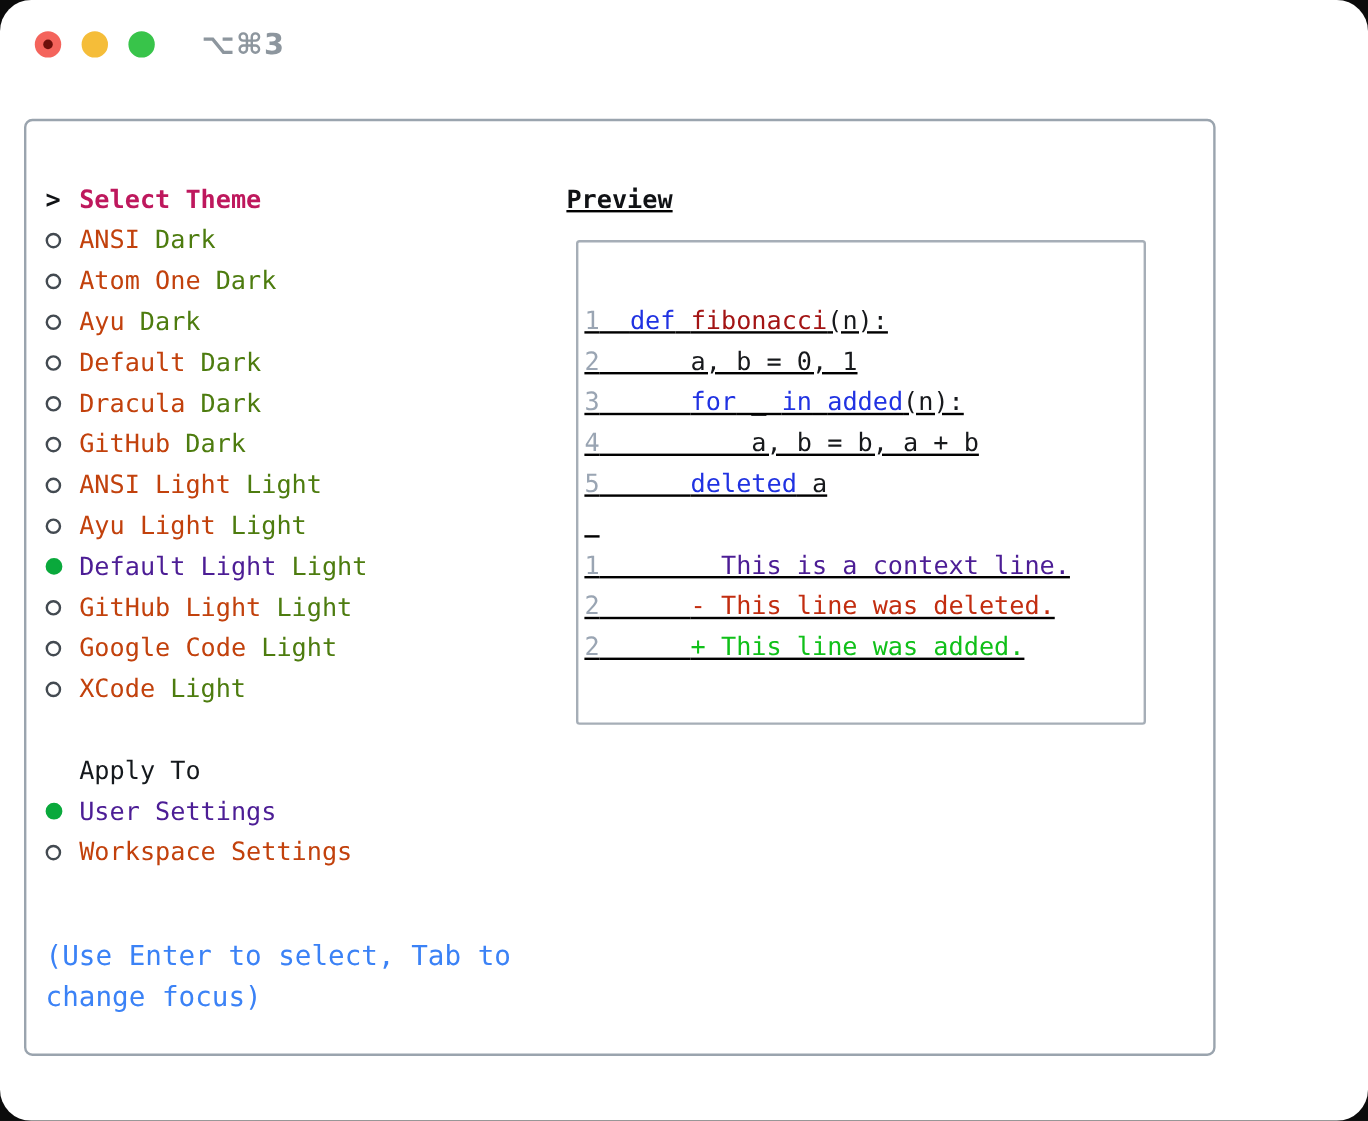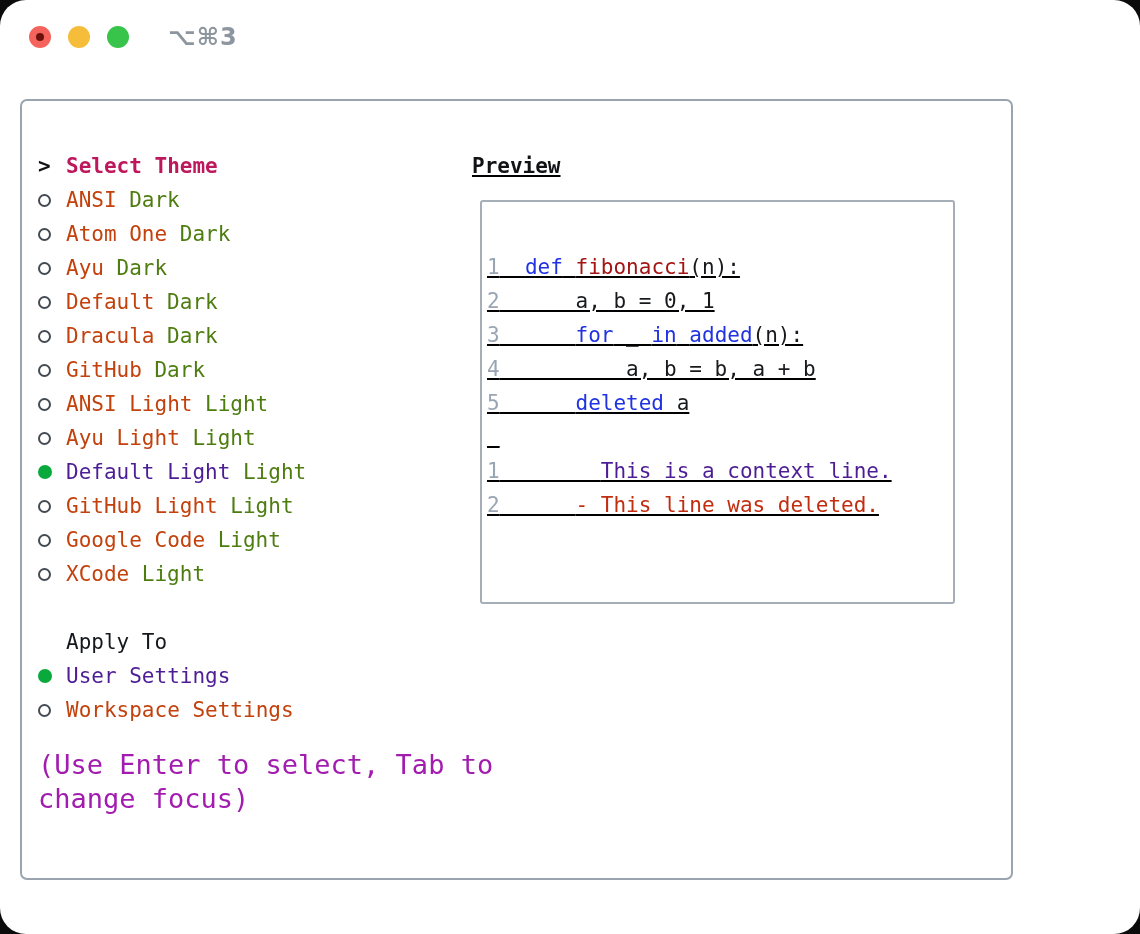--- a/index.html
+++ b/index.html
@@ -30,21 +30,21 @@
   .slot{width:28px;flex:none;display:flex;align-items:center;}
   .prefix{font-weight:bold;color:#101215;}
   .hdr{font-weight:bold;color:#be185d;}
   .circle{width:13px;height:13px;border:2px solid #434a51;border-radius:50%;box-sizing:border-box;}
   .circle.filled{background:#0aa93c;border-color:#0aa93c;width:14px;height:14px;}
   .opt-name{color:#c2410c;}
   .row.selected .opt-name{color:#4c1d95;}
   .opt-tag{color:#4d7c0f;margin-left:12.6px;}
   .spacer{height:34px;}
   .sub-hdr{color:#14181c;}
-  .help{color:#a21caf;white-space:pre-line;margin-top:21px;font-size:27px;line-height:34px;}
+  .help{color:#3b82f6;white-space:pre-line;margin-top:53px;font-size:23px;line-height:34px;}
 
   
   .right{position:absolute;left:450px;top:48px;text-decoration:underline;}
   .preview-label{font-size:21px;line-height:34px;font-weight:bold;color:#101215;}
   .preview-box{margin-top:17px;margin-left:8px;width:475px;height:404px;box-sizing:border-box;
                border:2px solid #a6aeb7;border-radius:3px;background:#ffffff;
                padding:48px 0 0 5px;overflow:hidden;}
   .pline{height:34px;line-height:34px;font-size:21px;white-space:pre;color:#17191c;}
   .sg-lineno{color:#9aa5b3;}
   .sg-kw{color:#2032e2;}
@@ -109,18 +109,19 @@
       <div class="preview-box">
         <div id="preview-lines">
             <div class="pline"><span class="sg-lineno">1</span><span>  </span><span class="sg-kw">def</span><span> </span><span class="sg-fn">fibonacci</span><span>(n):</span></div>
             <div class="pline"><span class="sg-lineno">2</span><span>      a, b = 0, 1</span></div>
             <div class="pline"><span class="sg-lineno">3</span><span>      </span><span class="sg-kw">for</span><span> _ </span><span class="sg-kw">in</span><span> </span><span class="sg-kw">added</span><span>(n):</span></div>
             <div class="pline"><span class="sg-lineno">4</span><span>          a, b = b, a + b</span></div>
             <div class="pline"><span class="sg-lineno">5</span><span>      </span><span class="sg-kw">deleted</span><span> a</span></div>
             <div class="pline">&nbsp;</div>
             <div class="pline"><span class="sg-lineno">1</span><span>        </span><span class="sg-context">This is a context line.</span></div>
             <div class="pline"><span class="sg-lineno">2</span><span>      </span><span class="sg-del">- This line was deleted.</span></div>
+            <div class="pline"><span class="sg-lineno">2</span><span>      </span><span class="sg-add">+ This line was added.</span></div>
           </div>
       </div>
     </div>
 
   </div>
 </div>
 
 </body></html>

